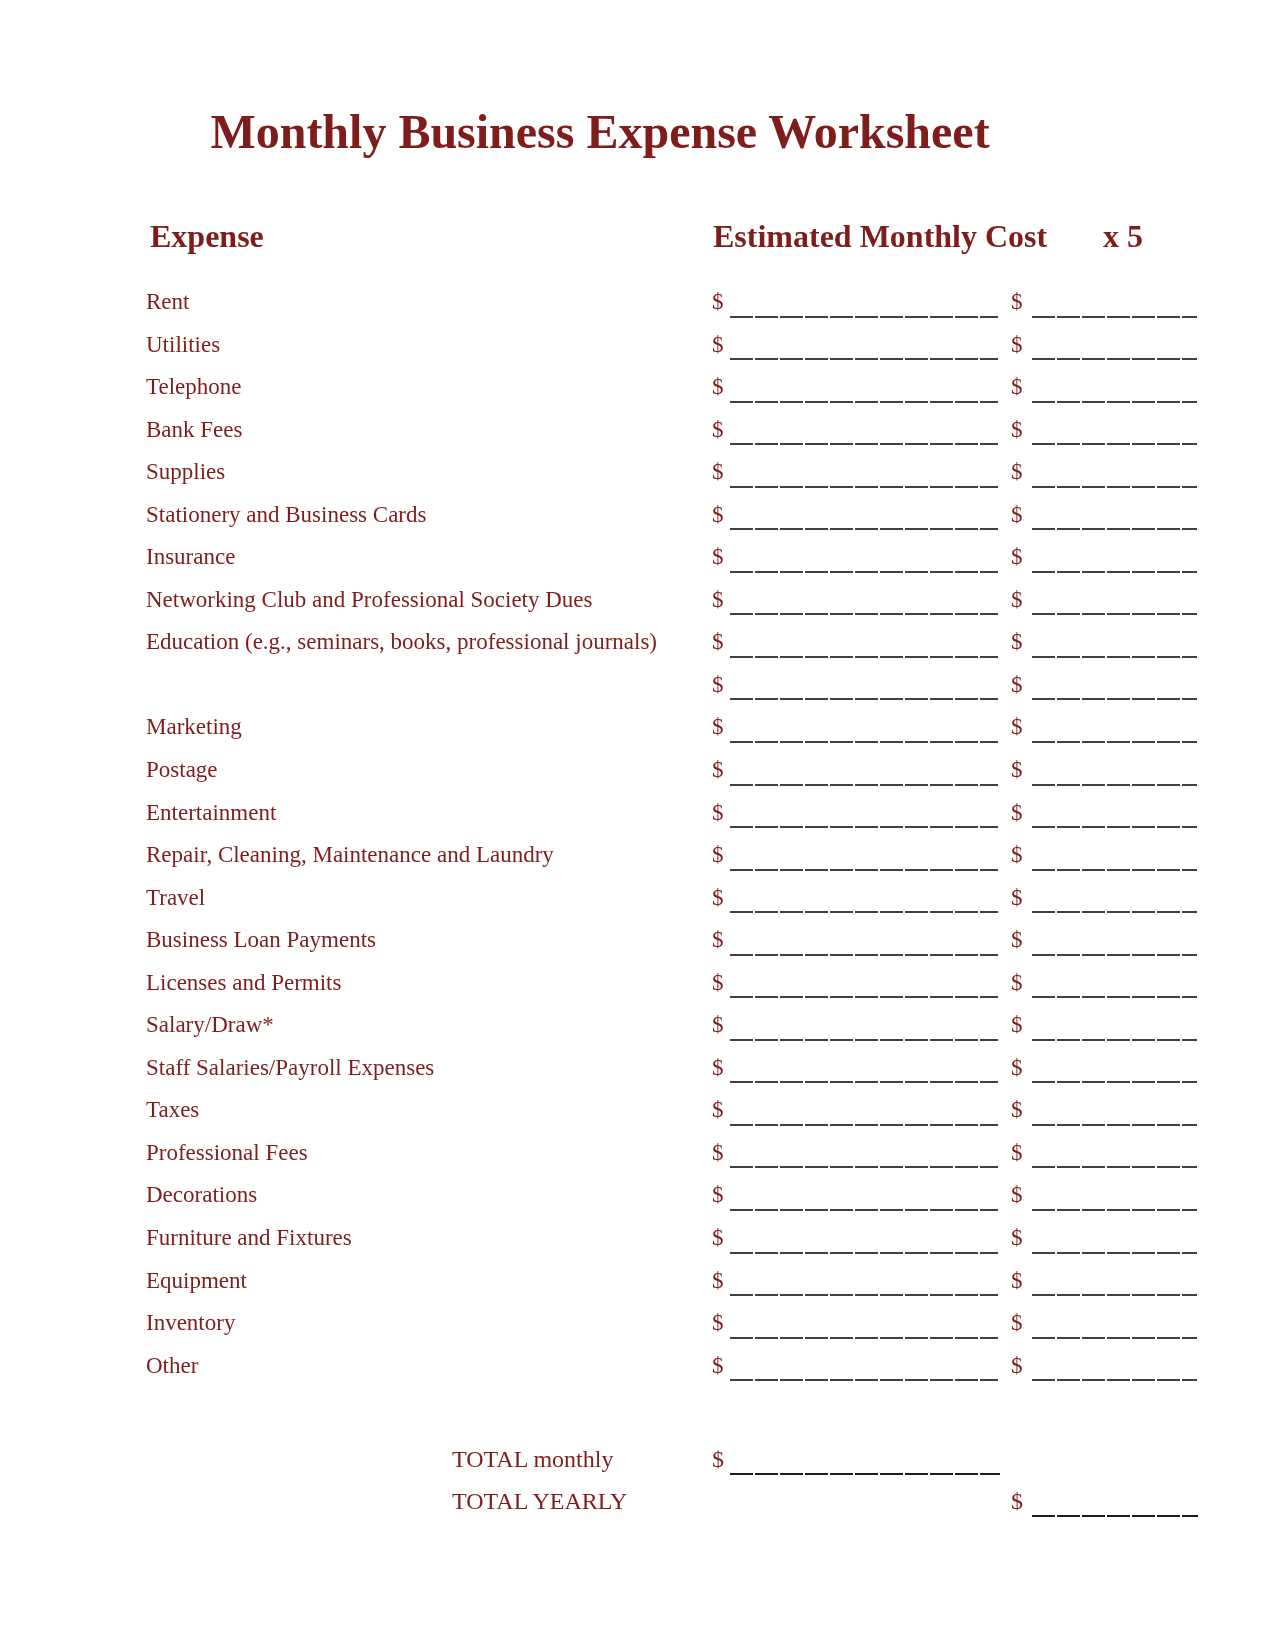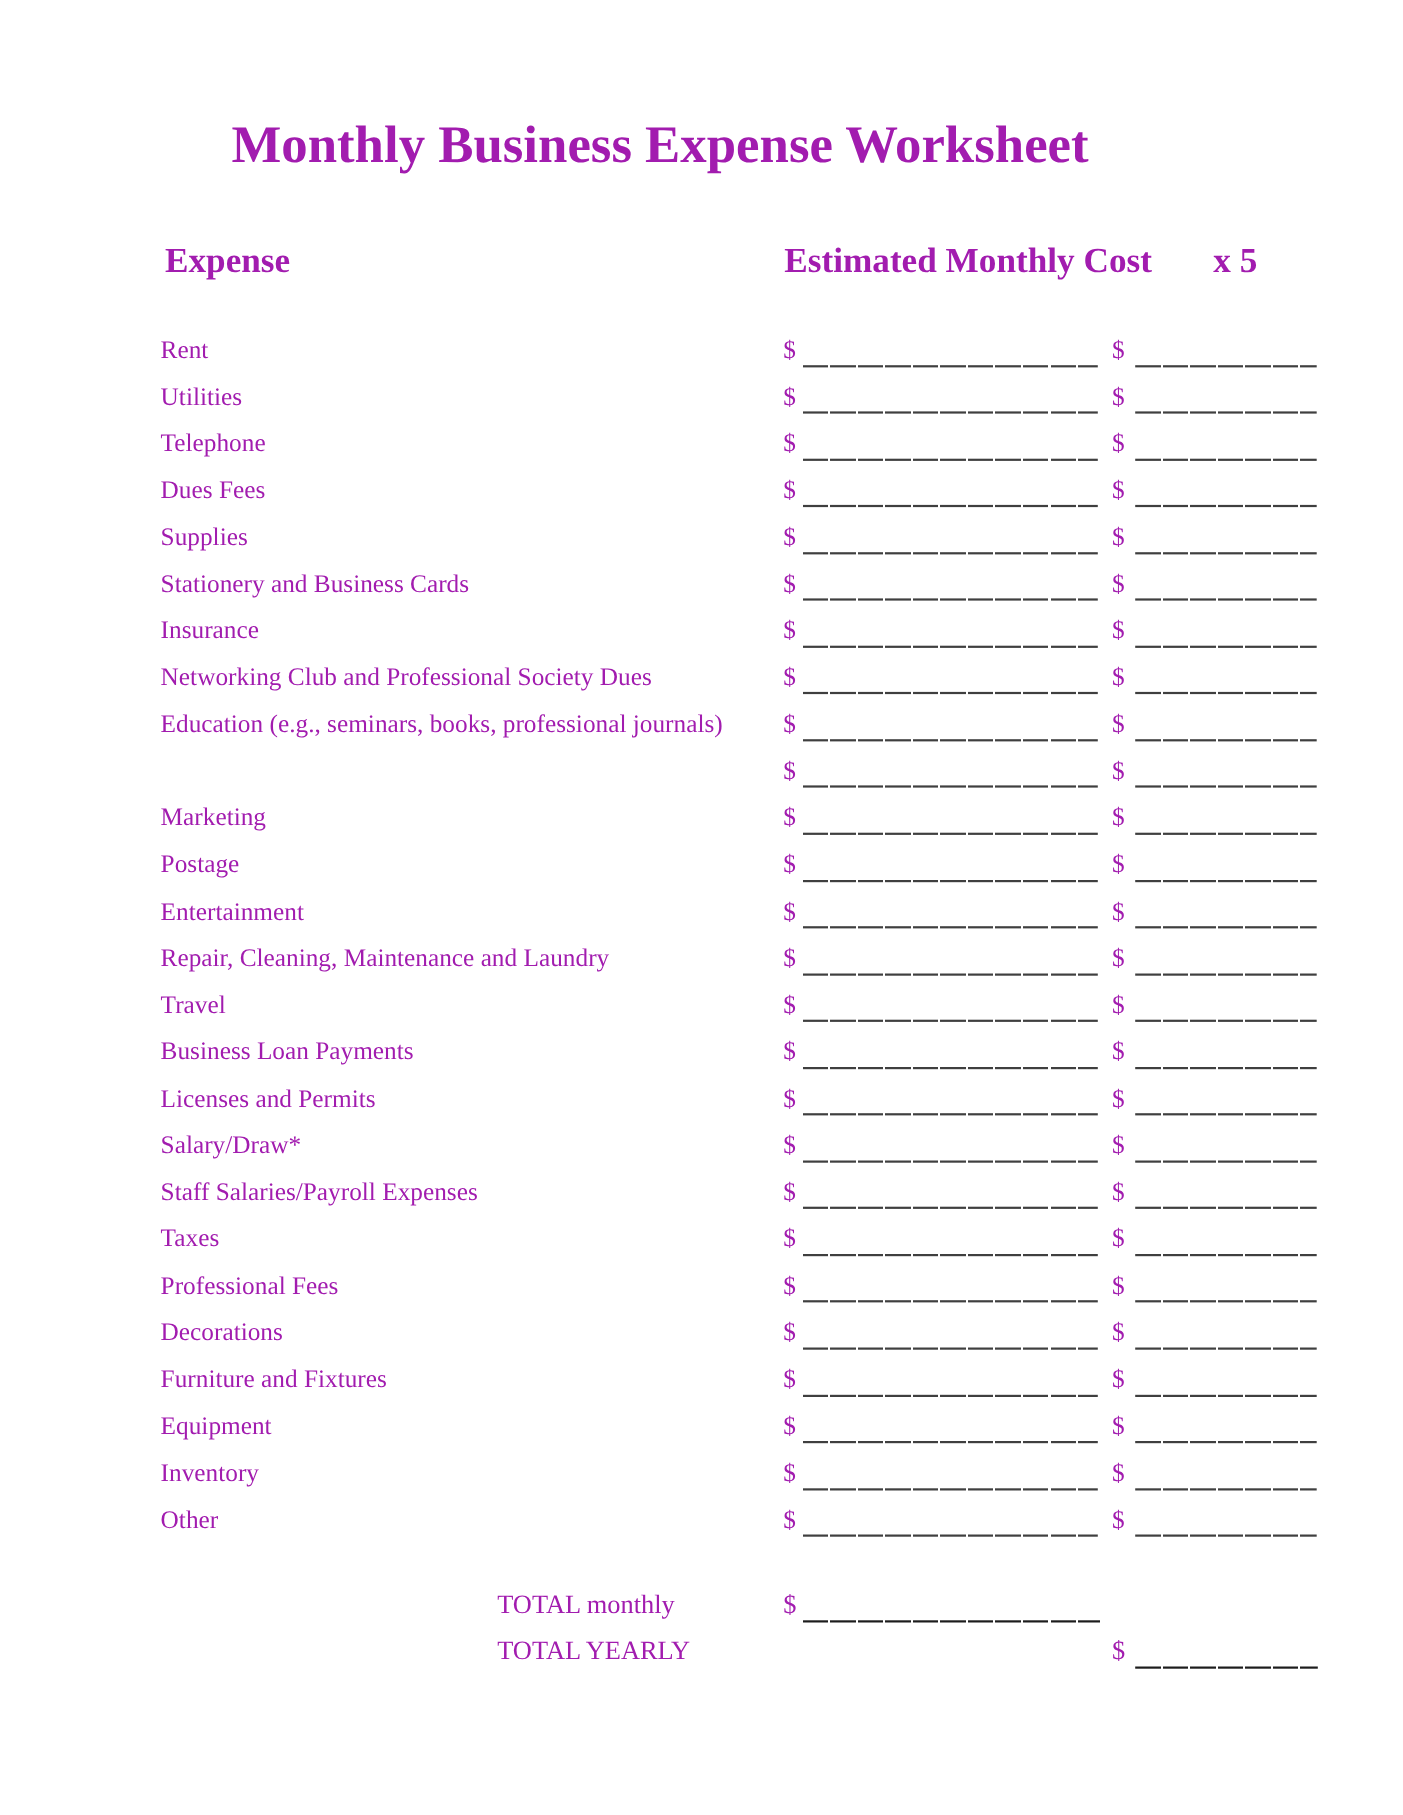--- a/index.html
+++ b/index.html
@@ -2,21 +2,21 @@
 <html><head>
 <meta charset="utf-8">
 <style>
   html, body { margin: 0; padding: 0; background: #ffffff; }
   .page {
     position: relative;
     width: 1260px;
     height: 1650px;
     background: #ffffff;
     font-family: "Liberation Serif", "DejaVu Serif", serif;
-    color: #a21caf;
+    color: #7f1d1d;
     overflow: hidden;
   }
   .title {
     position: absolute;
     top: 106px;
     left: 0;
     width: 100%;
     margin: 0;
     text-align: center;
     transform: translateX(-30px);
@@ -35,21 +35,21 @@
     font-size: 32px;
     font-weight: bold;
   }
   .col-headers span { position: absolute; top: 0; white-space: nowrap; }
   .hdr-expense { left: 150px; }
   .hdr-monthly { left: 713px; }
   .hdr-x12     { left: 1103px; }
 
   .rows {
     position: absolute;
-    top: 297px;
+    top: 281px;
     left: 0;
     width: 100%;
   }
   .row {
     position: relative;
     height: 42.55px;
     line-height: 42.55px;
     font-size: 23px;
   }
   .row .label {
@@ -122,21 +122,21 @@
       <span class="blank b2"></span>
     </div>
       <div class="row">
       <span class="label">Telephone</span>
       <span class="dollar d1">$</span>
       <span class="blank b1"></span>
       <span class="dollar d2">$</span>
       <span class="blank b2"></span>
     </div>
       <div class="row">
-      <span class="label">Dues Fees</span>
+      <span class="label">Bank Fees</span>
       <span class="dollar d1">$</span>
       <span class="blank b1"></span>
       <span class="dollar d2">$</span>
       <span class="blank b2"></span>
     </div>
       <div class="row">
       <span class="label">Supplies</span>
       <span class="dollar d1">$</span>
       <span class="blank b1"></span>
       <span class="dollar d2">$</span>

